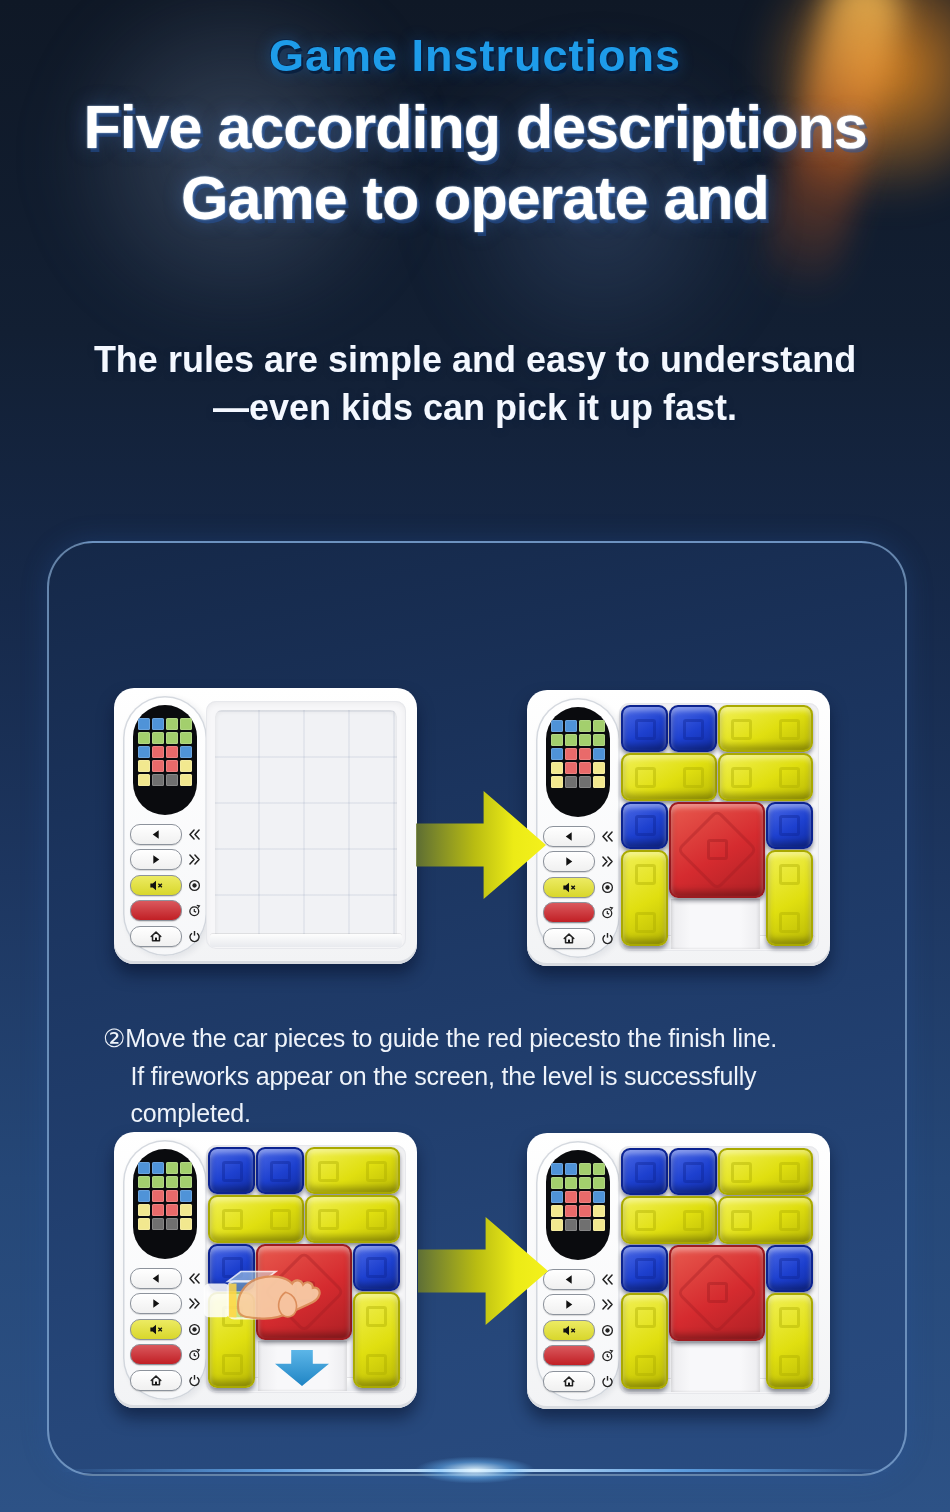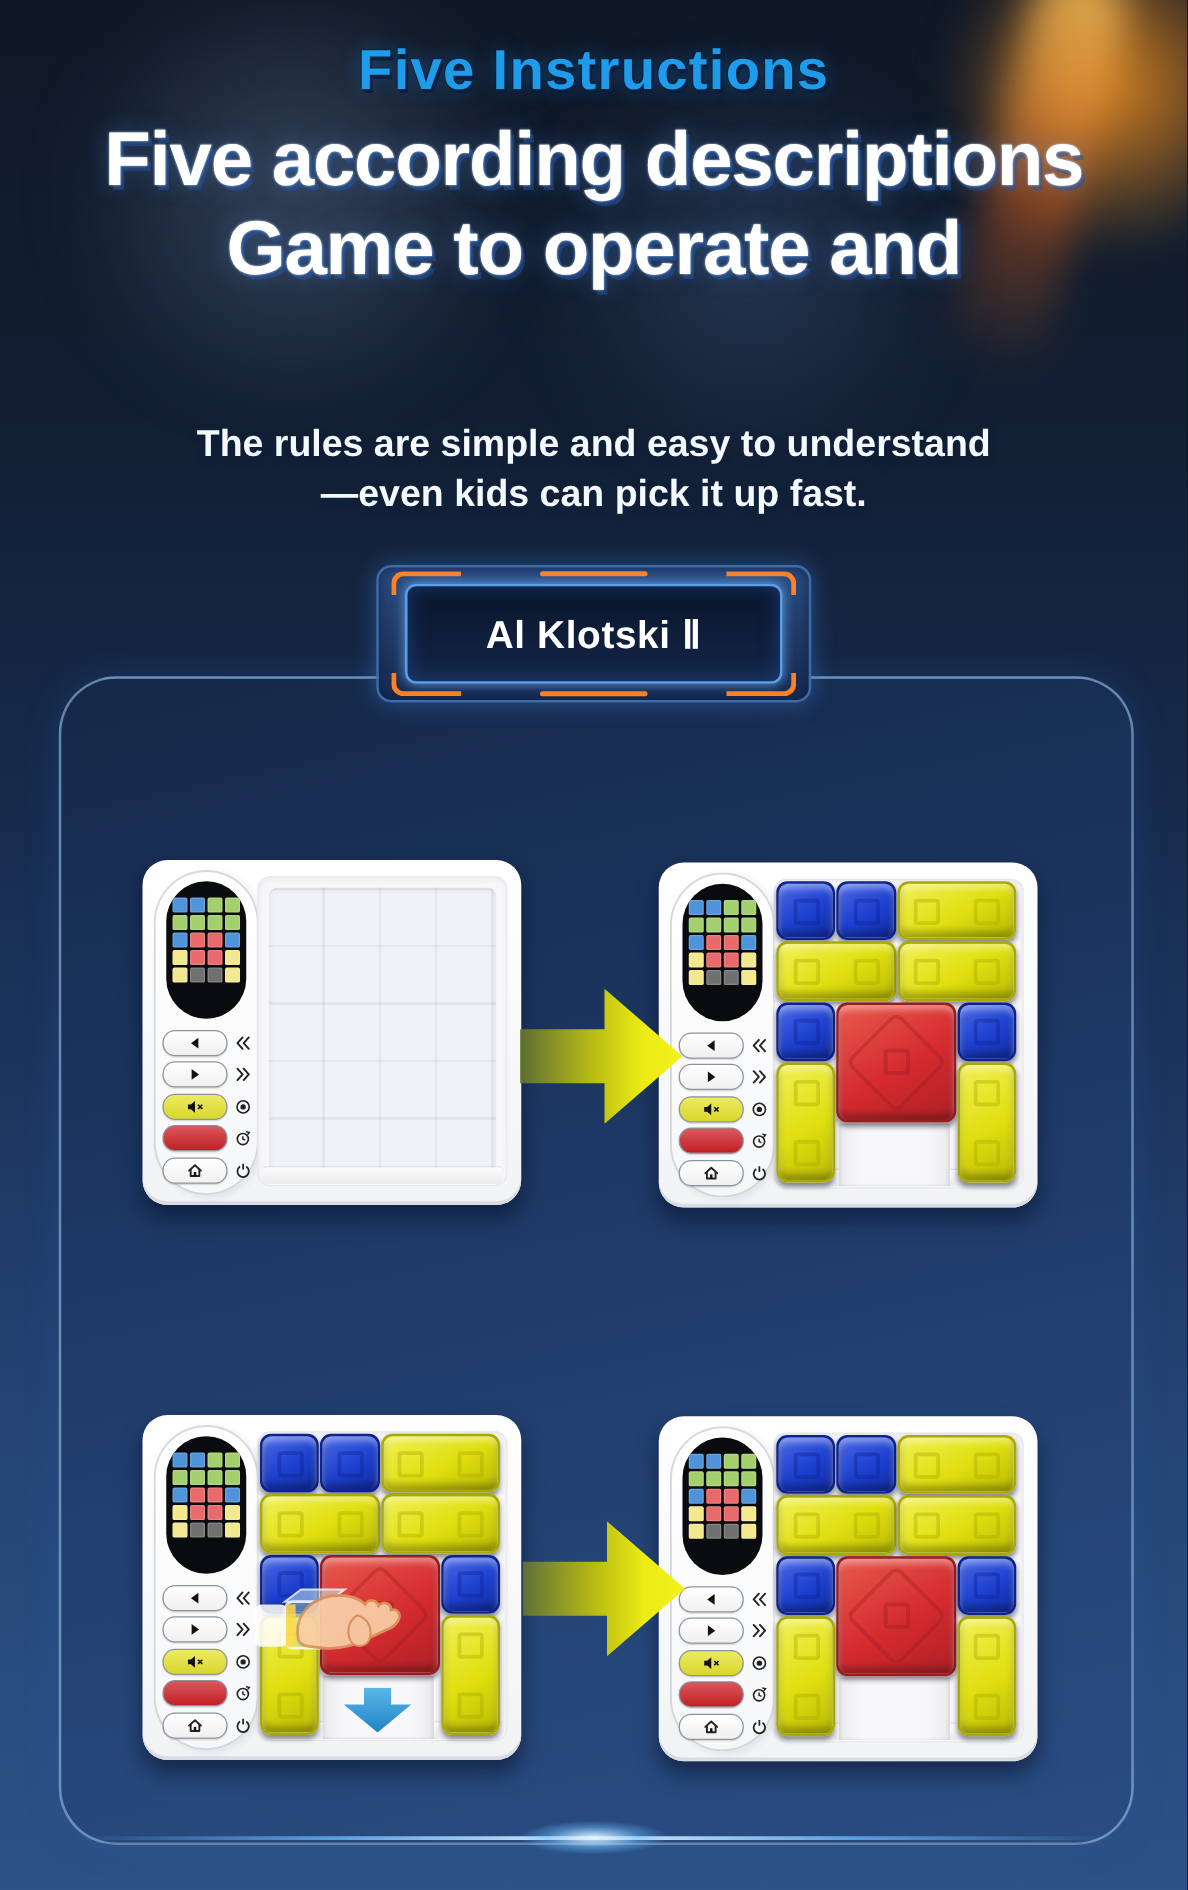--- a/index.html
+++ b/index.html
@@ -13,21 +13,21 @@
   .blob-orange{left:745px;top:-70px;width:290px;height:280px;background:radial-gradient(circle,rgba(245,145,30,.85),rgba(245,120,25,0) 66%);filter:blur(18px);}
   .blob-streak{left:795px;top:-30px;width:75px;height:330px;background:linear-gradient(180deg,rgba(255,200,90,.8),rgba(235,100,25,.45) 55%,rgba(235,100,25,0));transform:rotate(14deg);filter:blur(15px);border-radius:40px;}
   .eyebrow{position:absolute;left:0;top:30px;width:100%;text-align:center;z-index:3;
     font-size:45px;font-weight:bold;letter-spacing:1px;color:#1e9ce9;
     text-shadow:2px 3px 0 rgba(8,30,62,.9),-1px -1px 0 rgba(8,30,62,.7),0 0 16px rgba(30,130,230,.45);}
   .title{position:absolute;left:0;top:92px;width:100%;margin:0;text-align:center;z-index:3;
     font-size:61px;font-weight:bold;line-height:1.17;letter-spacing:-1px;color:#ffffff;}
   .title span{display:block;
     text-shadow:0 0 2px rgba(195,225,255,.95),3px 4px 0 rgba(35,85,165,.5),0 0 20px rgba(80,140,230,.35);}
   .subtitle{position:absolute;left:0;top:336px;width:100%;text-align:center;z-index:3;
-    font-size:30px;font-weight:bold;line-height:1.33;color:#f4f8ff;white-space:pre-line;
+    font-size:36px;font-weight:bold;line-height:1.33;color:#f4f8ff;white-space:pre-line;
     text-shadow:0 2px 6px rgba(10,30,60,.6);}
   .badge{position:absolute;left:50%;transform:translateX(-50%);top:452px;width:344px;height:106px;z-index:4;
     background:linear-gradient(180deg,#2c4d82,#16294e);border:2px solid #3e6ca8;border-radius:12px;
     box-shadow:0 0 18px rgba(70,140,240,.4),inset 0 0 10px rgba(15,35,75,.9);}
   .badge-inner{position:absolute;inset:13px 21px;display:flex;align-items:center;justify-content:center;
     background:linear-gradient(180deg,#0a152c,#132647);border:2px solid #5b9fe8;border-radius:9px;
     box-shadow:0 0 9px rgba(110,180,255,.8),inset 0 0 16px rgba(30,70,140,.75);}
   .badge-label{font-size:31px;font-weight:bold;color:#ffffff;letter-spacing:.5px;}
   .orn{position:absolute;border-color:#ff8124;}
   .o-tl{left:10px;top:3px;width:52px;height:15px;border-left:4px solid #ff8124;border-top:4px solid #ff8124;border-top-left-radius:10px;}
@@ -95,44 +95,36 @@
 <body>
 
 <div class="page">
   <div class="photo-bg">
     <div class="blob blob-slate"></div>
     <div class="blob blob-slate2"></div>
     <div class="blob blob-orange"></div>
     <div class="blob blob-streak"></div>
   </div>
 
-  <div class="eyebrow">Five Instructions</div>
+  <div class="eyebrow">Game Instructions</div>
 
   <h1 class="title">
     <span>Five according descriptions</span>
     <span>Game to operate and</span>
   </h1>
 
   <div class="subtitle">The rules are simple and easy to understand
 —even kids can pick it up fast.</div>
 
-  <div class="badge">
-    <span class="orn o-tl"></span>
-    <span class="orn o-tr"></span>
-    <span class="orn o-bl"></span>
-    <span class="orn o-br"></span>
-    <span class="orn o-tc"></span>
-    <span class="orn o-bc"></span>
-    <div class="badge-inner">
-      <span class="badge-label">Al Klotski Ⅱ</span>
-    </div>
-  </div>
 
   <div class="panel"></div>
 
+  <div class="instr i2">②Move the car pieces to guide the red piecesto the finish line.
+If fireworks appear on the screen, the level is successfully
+completed.</div>
 
   <div class="figure f1">
       <div class="strip">
         <div class="screen">
           <div class="sgrid">
             <span class="sc" style="background:#4f93d8"></span>
             <span class="sc" style="background:#4f93d8"></span>
             <span class="sc" style="background:#a3cf6d"></span>
             <span class="sc" style="background:#a3cf6d"></span>
             <span class="sc" style="background:#a3cf6d"></span>

